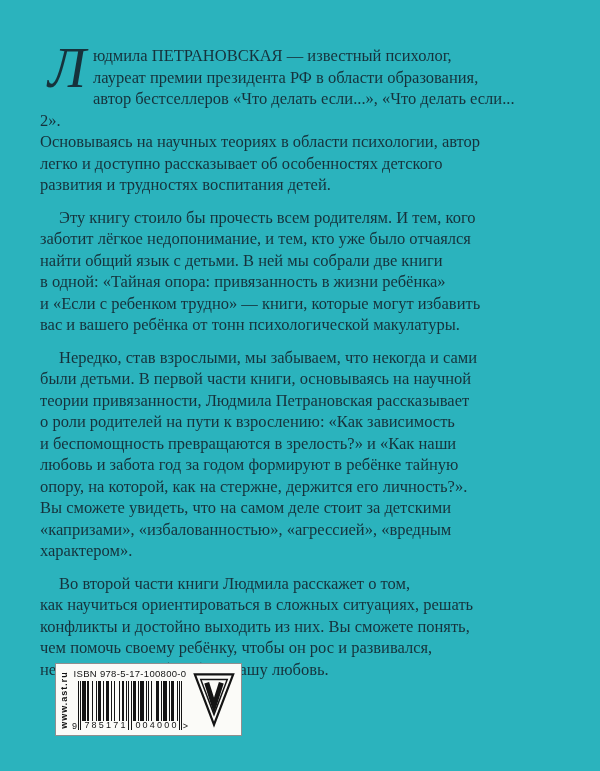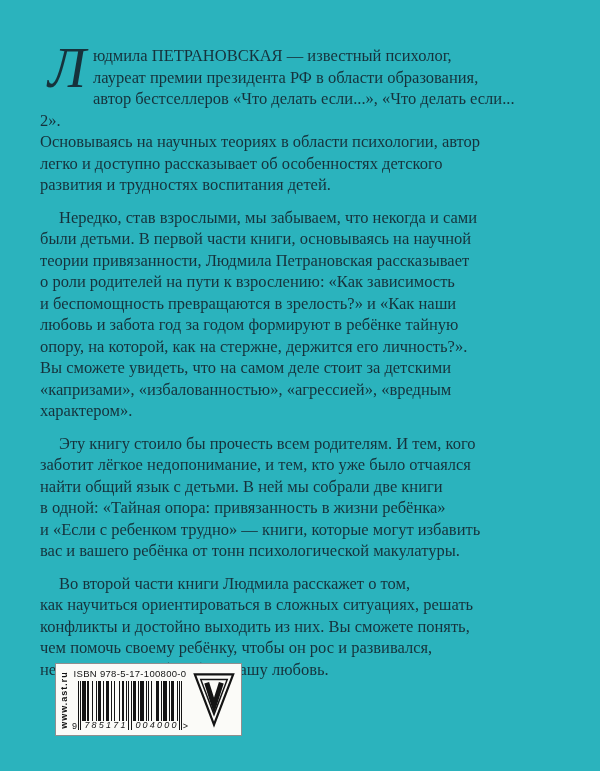--- a/index.html
+++ b/index.html
@@ -61,21 +61,21 @@
   .isbn-text{
     font-size:9.5px;letter-spacing:0.3px;line-height:11px;
     white-space:nowrap;
   }
   .bc-row{
     display:flex;align-items:flex-start;margin-top:2px;
   }
   .bc-lead,.bc-tail{
     font-size:9px;line-height:9px;margin-top:41px;width:7px;text-align:center;
   }
-  .bars-wrap{position:relative;width:104px;height:50px;font-style:italic;}
+  .bars-wrap{position:relative;width:104px;height:50px;}
   .bars-wrap svg{display:block;fill:var(--color-ink);shape-rendering:crispEdges;}
   .bc-digits-left,.bc-digits-right{
     position:absolute;bottom:1px;font-size:9px;line-height:9px;
     letter-spacing:2.2px;text-align:center;white-space:nowrap;
   }
   .bc-digits-left{left:6px;width:44px;}
   .bc-digits-right{left:57px;width:44px;}
   .logo-area{
     flex:0 0 52px;display:flex;align-items:center;justify-content:center;
     padding-right:3px;
@@ -86,38 +86,38 @@
 
 <div class="cover">
 
   <div class="text-block">
     <p class="para"><span class="dropcap">Л</span><span>юдмила ПЕТРАНОВСКАЯ — известный психолог,
 лауреат премии президента РФ в области образования,
 автор бестселлеров «Что делать если...», «Что делать если... 2».
 Основываясь на научных теориях в области психологии, автор
 легко и доступно рассказывает об особенностях детского
 развития и трудностях воспитания детей.</span></p>
+
+    <p class="para indent">Эту книгу стоило бы прочесть всем родителям. И тем, кого
+заботит лёгкое недопонимание, и тем, кто уже было отчаялся
+найти общий язык с детьми. В ней мы собрали две книги
+в одной: «Тайная опора: привязанность в жизни ребёнка»
+и «Если с ребенком трудно» — книги, которые могут избавить
+вас и вашего ребёнка от тонн психологической макулатуры.</p>
 
     <p class="para indent">Нередко, став взрослыми, мы забываем, что некогда и сами
 были детьми. В первой части книги, основываясь на научной
 теории привязанности, Людмила Петрановская рассказывает
 о роли родителей на пути к взрослению: «Как зависимость
 и беспомощность превращаются в зрелость?» и «Как наши
 любовь и забота год за годом формируют в ребёнке тайную
 опору, на которой, как на стержне, держится его личность?».
 Вы сможете увидеть, что на самом деле стоит за детскими
 «капризами», «избалованностью», «агрессией», «вредным
 характером».</p>
-
-    <p class="para indent">Эту книгу стоило бы прочесть всем родителям. И тем, кого
-заботит лёгкое недопонимание, и тем, кто уже было отчаялся
-найти общий язык с детьми. В ней мы собрали две книги
-в одной: «Тайная опора: привязанность в жизни ребёнка»
-и «Если с ребенком трудно» — книги, которые могут избавить
-вас и вашего ребёнка от тонн психологической макулатуры.</p>
 
     <p class="para indent">Во второй части книги Людмила расскажет о том,
 как научиться ориентироваться в сложных ситуациях, решать
 конфликты и достойно выходить из них. Вы сможете понять,
 чем помочь своему ребёнку, чтобы он рос и развивался,
 не тратя силы на борьбу за вашу любовь.</p>
   </div>
 
   <div class="isbn-label">
 

